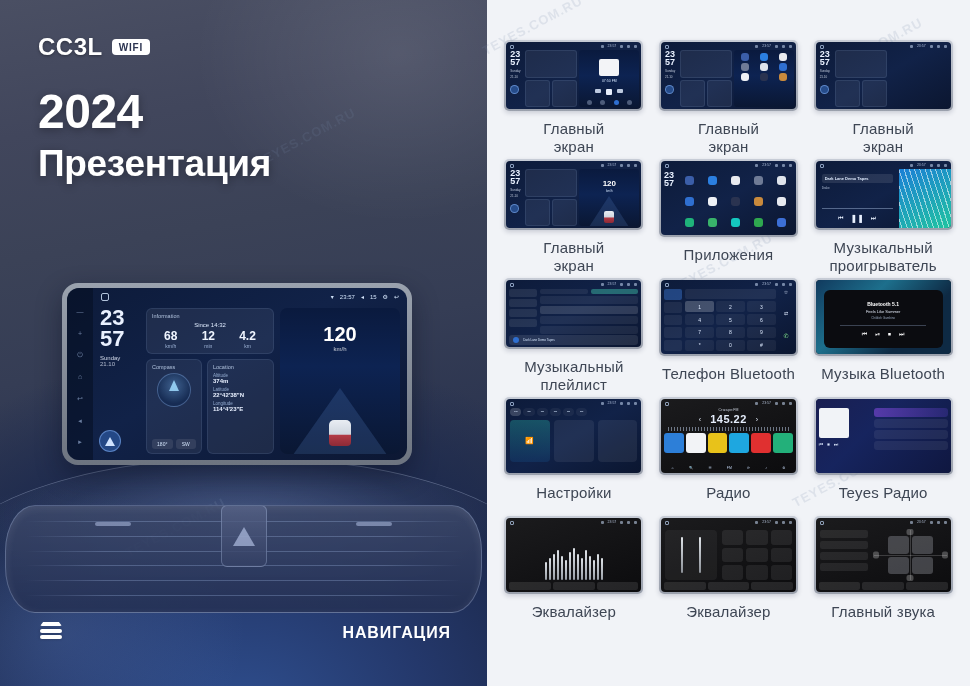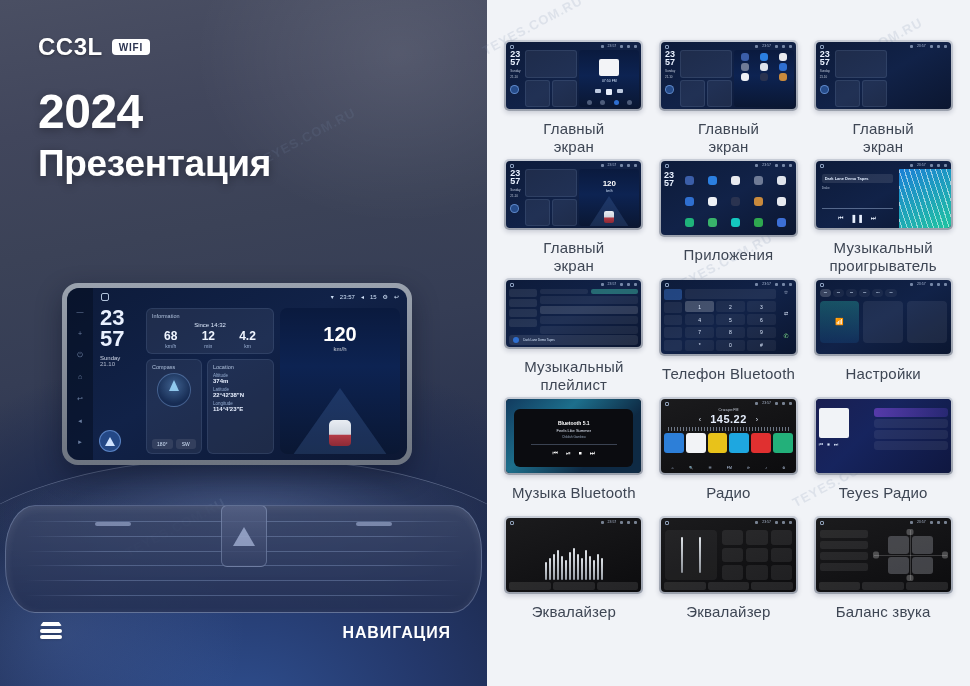--- a/index.html
+++ b/index.html
@@ -702,52 +702,20 @@
                 </div>
               </div>
             </div>
           </div>
           <div class="caption">
             <div>Телефон Bluetooth</div>
           </div>
         </div>
         <div class="cell">
           <div class="thumb">
-            <div class="thumb-in">
-              <div class="tbar">
-                <span class="dot"></span>
-                <span class="tm">23:57</span>
-                <span class="dot"></span>
-                <span class="dot"></span>
-                <span class="dot"></span>
-              </div>
-              <span class="homeico"></span>
-              <div style="position:absolute;inset:9px 4px 4px 4px">
-                <div style="display:flex;gap:2px;margin-bottom:4px">
-                  <span style="font-size:3px;color:#cfe0f7;background:rgba(255,255,255,.18);border-radius:6px;padding:2px 4px">•••</span>
-                  <span style="font-size:3px;color:#cfe0f7;background:rgba(255,255,255,.05);border-radius:6px;padding:2px 4px">•••</span>
-                  <span style="font-size:3px;color:#cfe0f7;background:rgba(255,255,255,.05);border-radius:6px;padding:2px 4px">•••</span>
-                  <span style="font-size:3px;color:#cfe0f7;background:rgba(255,255,255,.05);border-radius:6px;padding:2px 4px">•••</span>
-                  <span style="font-size:3px;color:#cfe0f7;background:rgba(255,255,255,.05);border-radius:6px;padding:2px 4px">•••</span>
-                  <span style="font-size:3px;color:#cfe0f7;background:rgba(255,255,255,.05);border-radius:6px;padding:2px 4px">•••</span>
-                </div>
-                <div style="display:flex;gap:4px;height:42px">
-                  <div style="flex:1;border-radius:4px;background:linear-gradient(180deg,rgba(40,180,170,.35),rgba(20,60,110,.5));display:flex;align-items:center;justify-content:center;color:#dff6ff;font-size:7px">📶</div>
-                  <div style="flex:1;border-radius:4px;background:rgba(255,255,255,.07)"></div>
-                  <div style="flex:1;border-radius:4px;background:rgba(255,255,255,.07)"></div>
-                </div>
-              </div>
-            </div>
-          </div>
-          <div class="caption">
-            <div>Настройки</div>
-          </div>
-        </div>
-        <div class="cell">
-          <div class="thumb">
             <div class="thumb-in dark">
               <div class="tbar">
                 <span class="dot"></span>
                 <span class="tm">23:57</span>
                 <span class="dot"></span>
                 <span class="dot"></span>
                 <span class="dot"></span>
               </div>
               <span class="homeico"></span>
               <div style="position:absolute;inset:0;background:linear-gradient(135deg,#113a5e,#1d6f8c 35%,#0e2a44 70%)">
@@ -761,20 +729,52 @@
                     <span>⏯</span>
                     <span>⏹</span>
                     <span>⏭</span>
                   </div>
                 </div>
               </div>
             </div>
           </div>
           <div class="caption">
             <div>Музыка Bluetooth</div>
+          </div>
+        </div>
+        <div class="cell">
+          <div class="thumb">
+            <div class="thumb-in">
+              <div class="tbar">
+                <span class="dot"></span>
+                <span class="tm">23:57</span>
+                <span class="dot"></span>
+                <span class="dot"></span>
+                <span class="dot"></span>
+              </div>
+              <span class="homeico"></span>
+              <div style="position:absolute;inset:9px 4px 4px 4px">
+                <div style="display:flex;gap:2px;margin-bottom:4px">
+                  <span style="font-size:3px;color:#cfe0f7;background:rgba(255,255,255,.18);border-radius:6px;padding:2px 4px">•••</span>
+                  <span style="font-size:3px;color:#cfe0f7;background:rgba(255,255,255,.05);border-radius:6px;padding:2px 4px">•••</span>
+                  <span style="font-size:3px;color:#cfe0f7;background:rgba(255,255,255,.05);border-radius:6px;padding:2px 4px">•••</span>
+                  <span style="font-size:3px;color:#cfe0f7;background:rgba(255,255,255,.05);border-radius:6px;padding:2px 4px">•••</span>
+                  <span style="font-size:3px;color:#cfe0f7;background:rgba(255,255,255,.05);border-radius:6px;padding:2px 4px">•••</span>
+                  <span style="font-size:3px;color:#cfe0f7;background:rgba(255,255,255,.05);border-radius:6px;padding:2px 4px">•••</span>
+                </div>
+                <div style="display:flex;gap:4px;height:42px">
+                  <div style="flex:1;border-radius:4px;background:linear-gradient(180deg,rgba(40,180,170,.35),rgba(20,60,110,.5));display:flex;align-items:center;justify-content:center;color:#dff6ff;font-size:7px">📶</div>
+                  <div style="flex:1;border-radius:4px;background:rgba(255,255,255,.07)"></div>
+                  <div style="flex:1;border-radius:4px;background:rgba(255,255,255,.07)"></div>
+                </div>
+              </div>
+            </div>
+          </div>
+          <div class="caption">
+            <div>Настройки</div>
           </div>
         </div>
         <div class="cell">
           <div class="thumb">
             <div class="thumb-in dark">
               <div class="tbar">
                 <span class="dot"></span>
                 <span class="tm">23:57</span>
                 <span class="dot"></span>
                 <span class="dot"></span>
@@ -960,18 +960,18 @@
                 </div>
               </div>
               <div class="eqbottom">
                 <span></span>
                 <span></span>
                 <span></span>
               </div>
             </div>
           </div>
           <div class="caption">
-            <div>Баланс звука</div>
+            <div>Главный звука</div>
           </div>
         </div>
       </div>
   </section>
 </div>
 
 </body></html>

